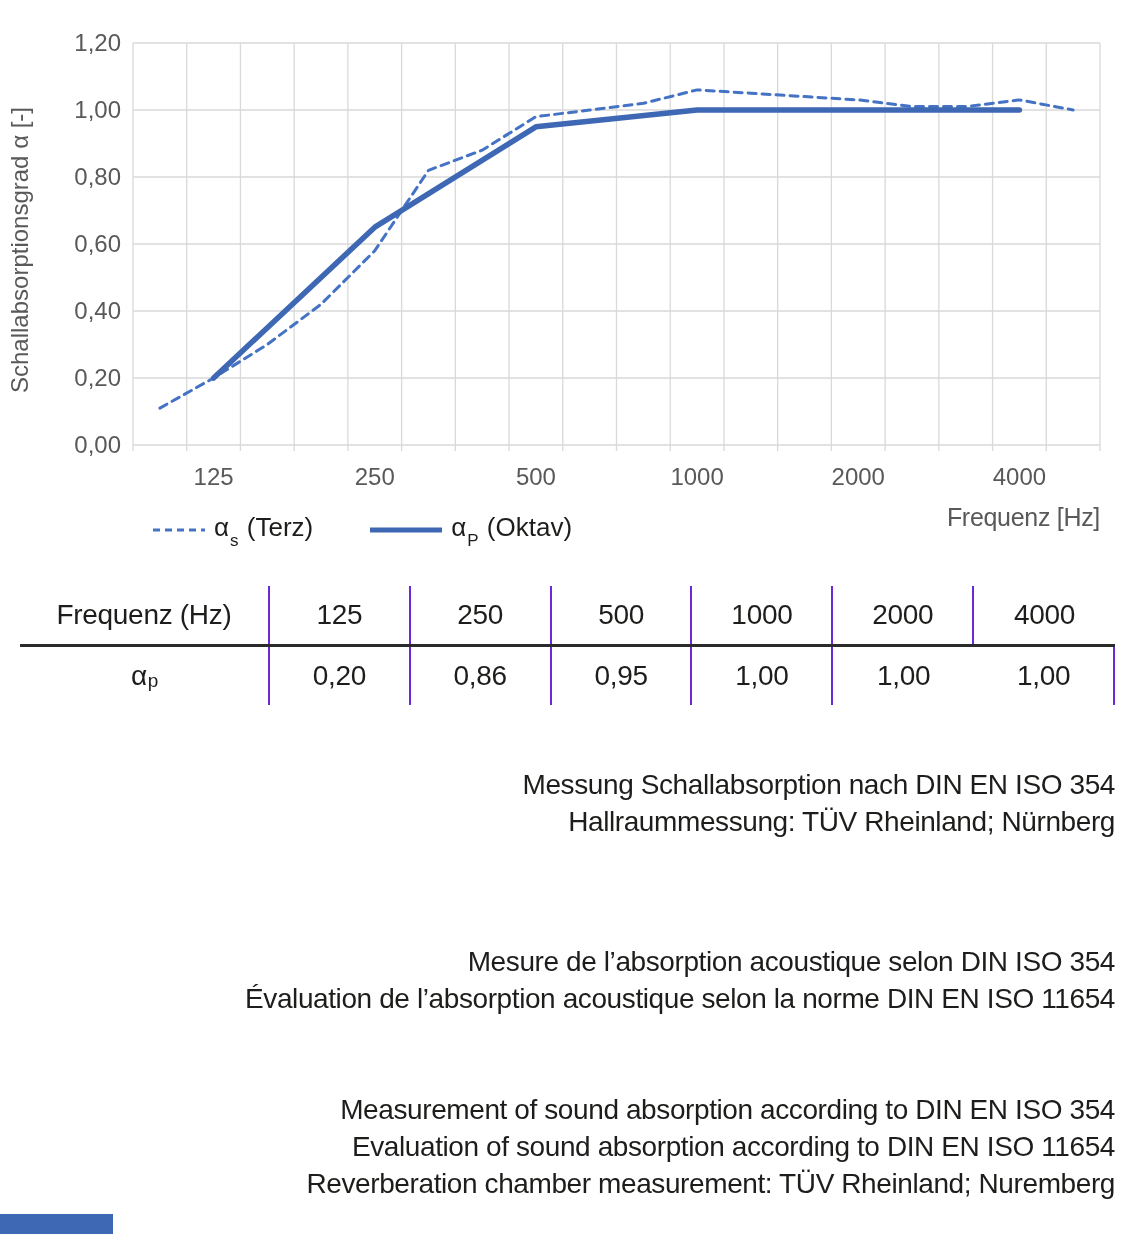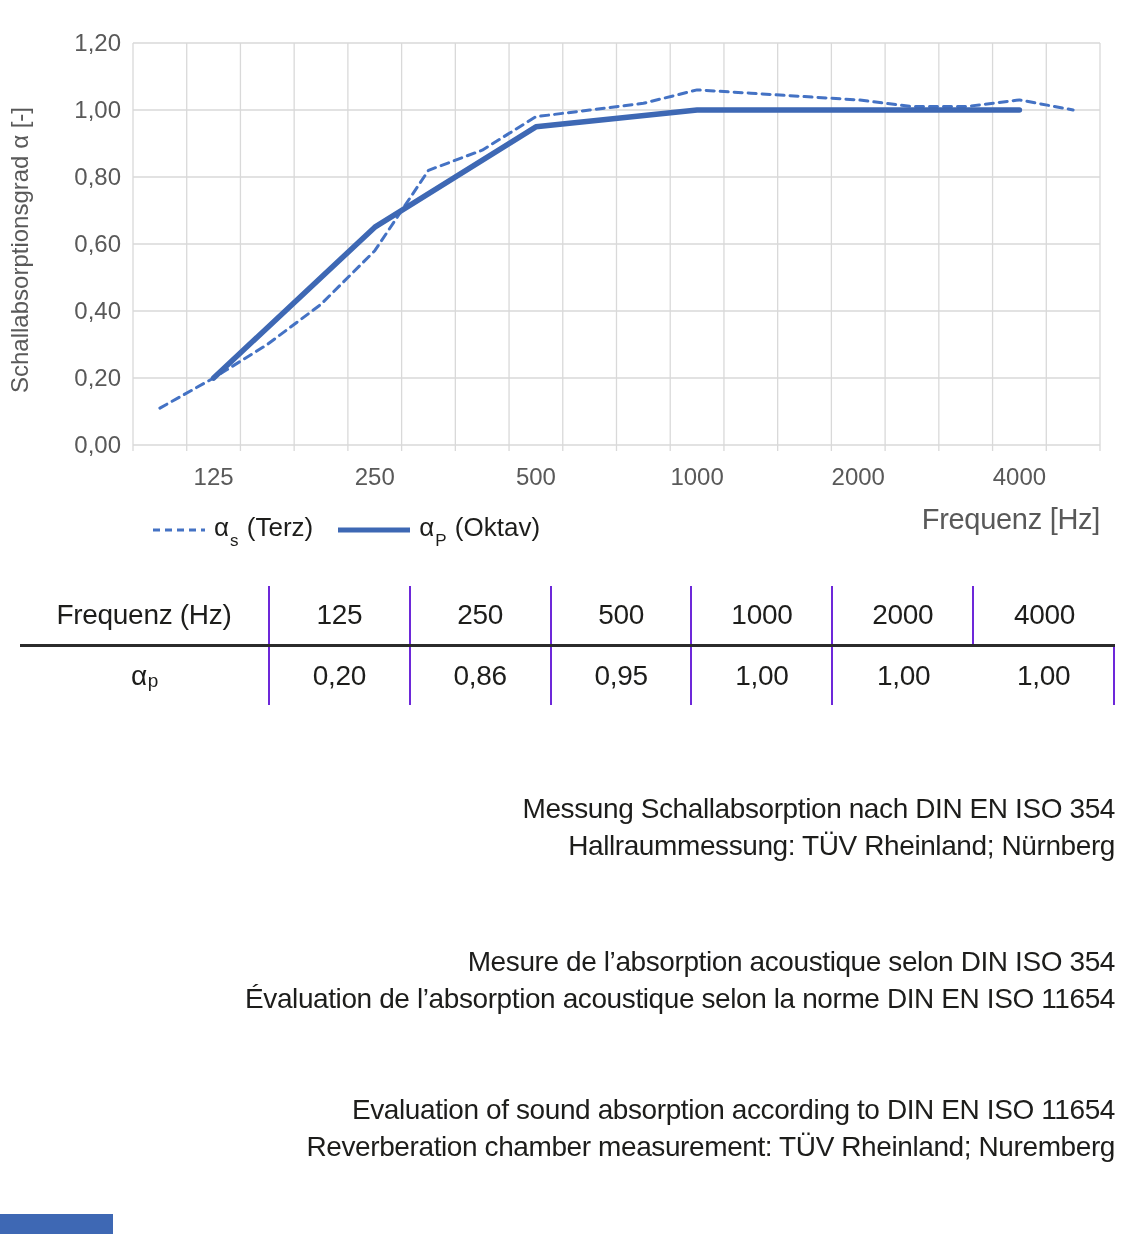--- a/index.html
+++ b/index.html
@@ -2,39 +2,39 @@
 <html><head>
 <meta charset="utf-8">
 <style>
   html,body{margin:0;padding:0;background:#fff;}
   body{font-family:"Liberation Sans",sans-serif;color:#1d1d1b;}
   .page{position:relative;width:1135px;height:1234px;background:#fff;overflow:hidden;margin:0 auto;}
 
   
   #chart-svg{position:absolute;top:0;left:0;}
   #chart-svg text{font-family:"Liberation Sans",sans-serif;}
-  .x-axis-title{position:absolute;top:503px;right:35px;font-size:29px;color:#595959;letter-spacing:-0.3px;}
-  .legend{position:absolute;top:512px;left:152px;display:flex;align-items:center;gap:24px;}
+  .x-axis-title{position:absolute;top:503px;right:35px;font-size:25px;color:#595959;letter-spacing:-0.3px;}
+  .legend{position:absolute;top:512px;left:152px;display:flex;align-items:center;gap:56px;}
   .legend-item{display:flex;align-items:center;gap:8px;font-size:26px;color:#1d1d1b;}
   .legend-item sub{font-size:17px;position:relative;top:4px;left:1px;margin-right:2px;}
   .legend-sample{display:block;}
 
   
   .abs-table{position:absolute;top:586px;left:20px;width:1095px;display:grid;
              grid-template-columns:250px repeat(6,1fr);letter-spacing:-0.3px;}
   .abs-table .cell{height:58px;display:flex;align-items:center;justify-content:center;
                    border-right:2px solid #6d28d9;font-size:28px;}
   .abs-table .cell:nth-child(7n){border-right:none;}
   .abs-table .tdivider{grid-column:1/-1;height:3px;background:#2b2b2b;}
   .abs-table sub{font-size:19px;position:relative;top:5px;left:1px;}
 
   
   .notes-block{position:absolute;right:20px;width:1000px;text-align:right;
                font-size:28px;line-height:37px;letter-spacing:-0.4px;color:#1d1d1b;}
-  .notes-de{top:766px;margin-top:24px;}
+  .notes-de{top:766px;}
   .notes-fr{top:931px;margin-top:12px;}
   .notes-en{top:1091px;}
 
   .footer-bar{position:absolute;left:0;bottom:0;width:113px;height:20px;background:#3E68B4;}
 </style>
 </head>
 <body>
 
 <div class="page">
 
@@ -131,18 +131,19 @@
     <div>Messung Schallabsorption nach DIN EN ISO 354</div>
     <div>Hallraummessung: TÜV Rheinland; Nürnberg</div>
   </div>
 
   <div class="notes-block notes-fr">
     <div>Mesure de l’absorption acoustique selon DIN ISO 354</div>
     <div>Évaluation de l’absorption acoustique selon la norme DIN EN ISO 11654</div>
   </div>
 
   <div class="notes-block notes-en">
+    <div>Measurement of sound absorption according to DIN EN ISO 354</div>
     <div>Evaluation of sound absorption according to DIN EN ISO 11654</div>
     <div>Reverberation chamber measurement: TÜV Rheinland; Nuremberg</div>
   </div>
 
   <div class="footer-bar"></div>
 </div>
 
 </body></html>

